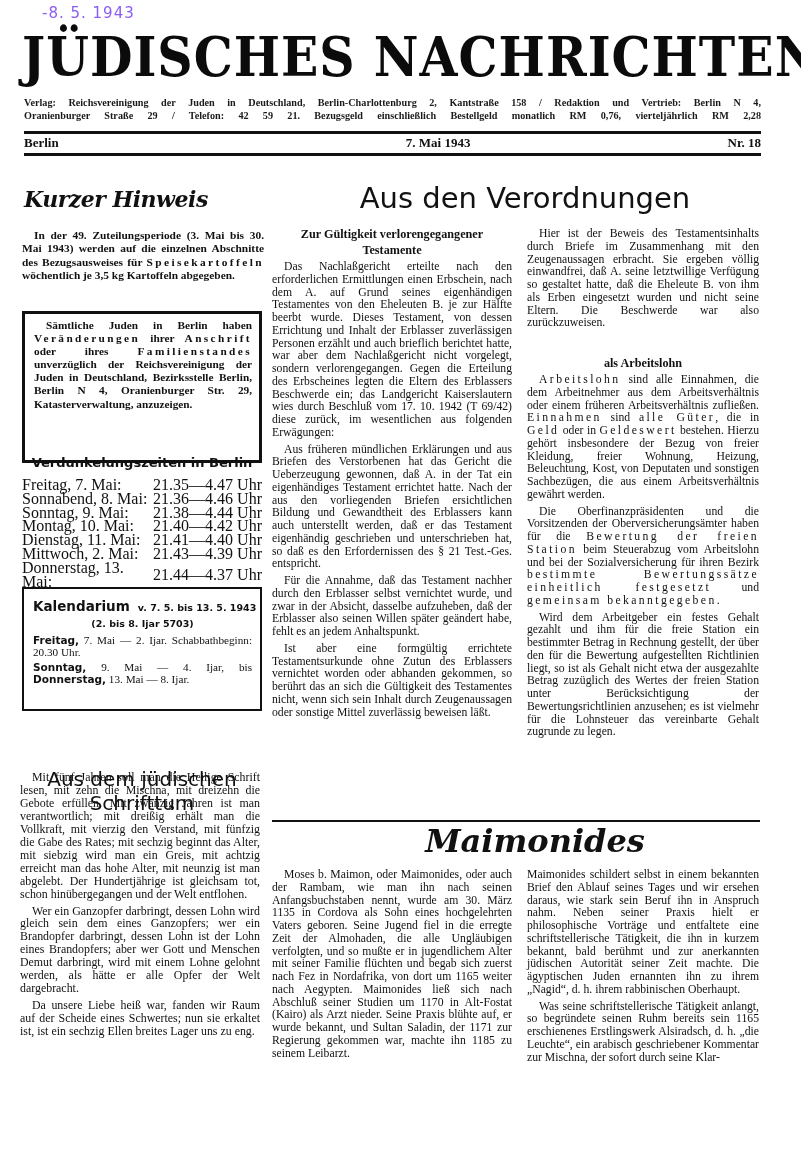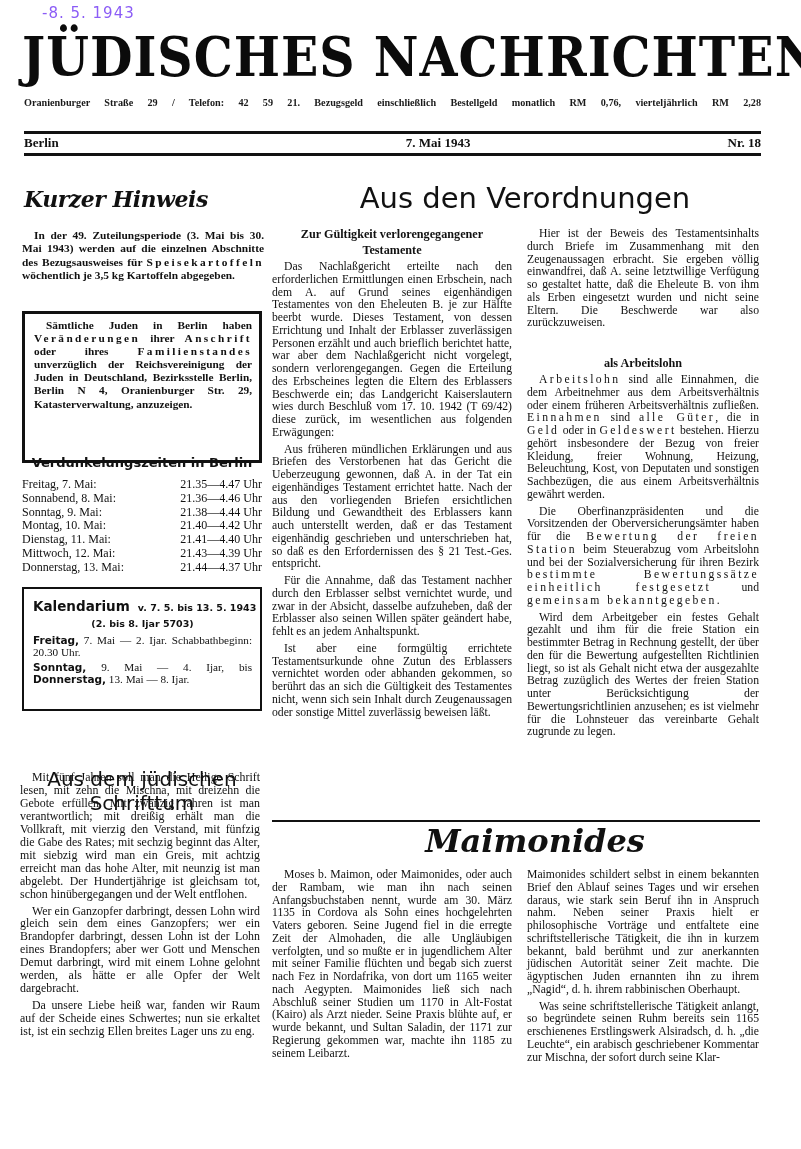--- a/index.html
+++ b/index.html
@@ -34,38 +34,39 @@
   .sp { letter-spacing: 2.4px; }
   .kh-title {
     position: absolute; left: 24px; top: 186px;
     font-family: "DejaVu Serif", serif; font-style: italic; font-weight: bold;
     font-size: 22px; letter-spacing: -0.5px;
   }
   .bold-p { font-weight: bold; }
   .box { position: absolute; border: 3px solid #111; box-sizing: border-box; }
   .box-thin { position: absolute; border: 2px solid #111; box-sizing: border-box; }
   .h-sans { font-family: "DejaVu Sans", sans-serif; font-weight: bold; text-align: center; }
-  table.vdk { border-collapse: collapse; width: 100%; font-family: "Liberation Serif", serif; font-size: 12px; }
+  table.vdk { border-collapse: collapse; width: 100%; font-family: "Liberation Serif", serif; font-size: 16px; }
   table.vdk td { padding: 0; line-height: 13.8px; }
   table.vdk td.t { text-align: right; white-space: nowrap; }
   .kal p { margin: 0 0 4px 0; text-indent: 0; font-size: 11.2px; line-height: 11.6px; }
   .kal .lbl { font-family: "DejaVu Sans", sans-serif; font-weight: bold; font-size: 10.5px; }
   .big-head { position: absolute; font-family: "DejaVu Sans", sans-serif; font-size: 29px; text-align: center; }
   .sub-head { text-align: center; font-weight: bold; font-size: 12.2px; line-height: 16px; margin-bottom: 3px; }
   .maimo { position: absolute; left: 270px; top: 822px; width: 530px; text-align: center;
     font-family: "DejaVu Serif", serif; font-style: italic; font-weight: bold; font-size: 32px; }
 </style>
 </head>
 <body>
 
 <div class="stamp">-8. 5. 1943</div>
 
 <header>
   <div class="masthead">JÜDISCHES NACHRICHTENBLATT</div>
   <div class="imprint">
+    <div>Verlag: Reichsvereinigung der Juden in Deutschland, Berlin-Charlottenburg 2, Kantstraße 158 / Redaktion und Vertrieb: Berlin N 4,</div>
     <div>Oranienburger Straße 29 / Telefon: 42 59 21. Bezugsgeld einschließlich Bestellgeld monatlich RM 0,76, vierteljährlich RM 2,28</div>
   </div>
   <div class="rule" style="left:24px;top:131px;width:737px;height:3px;"></div>
   <div class="dateline">
     <span>Berlin</span>
     <span style="margin-left:90px;">7. Mai 1943</span>
     <span>Nr. 18</span>
   </div>
   <div class="rule" style="left:24px;top:153px;width:737px;height:3px;"></div>
 </header>
@@ -101,21 +102,21 @@
         </tr>
         <tr>
           <td>Montag, 10. Mai:</td>
           <td class="t">21.40—4.42 Uhr</td>
         </tr>
         <tr>
           <td>Dienstag, 11. Mai:</td>
           <td class="t">21.41—4.40 Uhr</td>
         </tr>
         <tr>
-          <td>Mittwoch, 12. Mai:</td>
+          <td>Mittwoch, 2. Mai:</td>
           <td class="t">21.43—4.39 Uhr</td>
         </tr>
         <tr>
           <td>Donnerstag, 13. Mai:</td>
           <td class="t">21.44—4.37 Uhr</td>
         </tr>
       </tbody>
   </table>
 </section>
 

